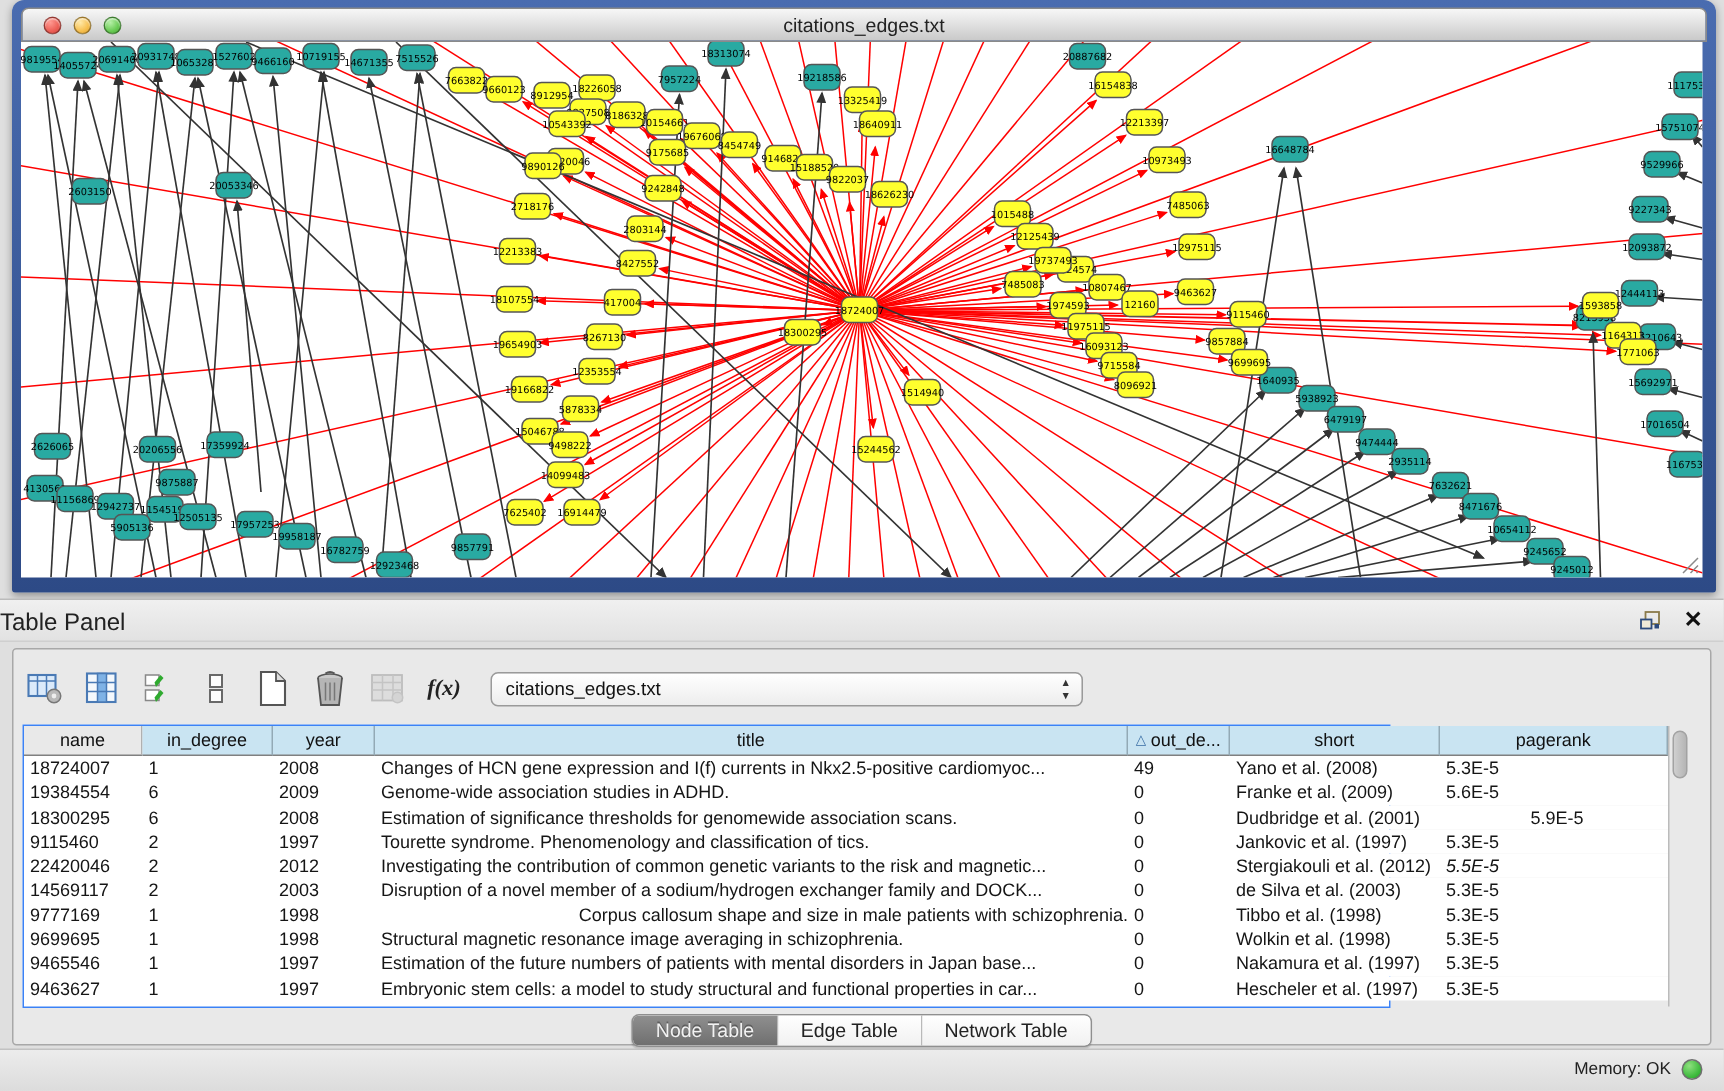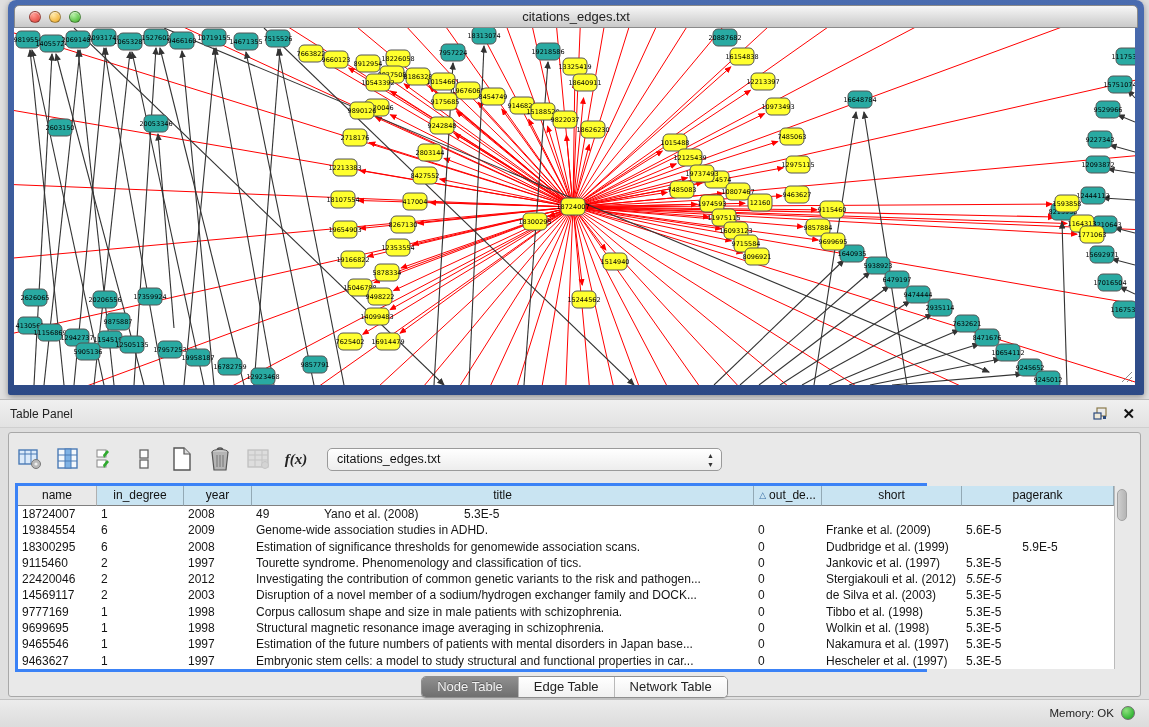--- a/index.html
+++ b/index.html
@@ -23,42 +23,42 @@
     font-size:13px; color:#222; }
   .canvas { position:absolute; left:6px; top:28px; width:1121px; height:357px;
     background:#fff; overflow:hidden; }
   .canvas svg { display:block; }
   .corner-grip { position:absolute; right:2px; bottom:2px; width:14px; height:14px; }
 
   
   .panel-title-bar { position:absolute; left:0; top:399px; width:1149px; height:29px;
     background:linear-gradient(#f0f0f0,#e2e2e2); border-top:1px solid #bbb;
     border-bottom:1px solid #cfcfcf; }
-  .panel-title { position:absolute; left:10px; top:7px; font-size:12px; color:#222; }
+  .panel-title { position:absolute; left:0; top:7px; font-size:16px; color:#222; }
   .panel-controls { position:absolute; right:14px; top:6px; display:flex; gap:14px; align-items:center; }
   .float-icon svg, .close-icon { display:block; }
   .close-icon { font-size:15px; font-weight:bold; color:#111; line-height:16px; cursor:default; }
 
   .panel-body { position:absolute; left:8px; top:432px; width:1133px; height:265px;
     background:#e9e9e9; border:1px solid #a8a8a8; border-radius:3px; }
 
   .toolbar { position:absolute; left:8px; top:8px; height:36px; display:flex;
     align-items:center; gap:12px; }
   .tool-btn { width:26px; height:26px; display:flex; align-items:center; justify-content:center; }
   .fx { font-family:"Liberation Serif", serif; font-style:italic; font-weight:bold;
     font-size:15px; color:#222; }
   .combo { position:relative; margin-left:6px; width:395px; height:23px;
     background:linear-gradient(#ffffff,#ededed); border:1px solid #9a9a9a;
     border-radius:5px; font-size:12.5px; color:#111; line-height:21px;
     padding-left:9px; }
   .combo .steppers { position:absolute; right:7px; top:2px; font-size:7px; color:#333;
     line-height:9px; text-align:center; }
 
   .tableWrap { position:absolute; left:6px; top:50px; width:912px; height:189px;
-    background:#fff; border:3px solid #3b82f6; display:flex; }
+    background:#fff; border:1px solid #3b82f6; display:flex; }
   .grid { width:1097px; }
   .thead { display:flex; height:20px; }
   .th { font-size:12px; color:#111; text-align:center; line-height:19px;
     background:#c9e4f2; border-right:1px solid #93a9b5; border-bottom:1px solid #808080;
     overflow:hidden; white-space:nowrap; }
   .th.first { background:#e9e9e9; border-right:1px solid #b0b0b0; }
   .sort-tri { display:inline-block; font-size:9px; color:#3a6ea5; margin-right:3px;
     transform:translateY(-1px); }
   .tr { display:flex; height:16.3px; background:#fff; }
   .td { font-size:12px; color:#151515; line-height:16px; padding-left:4px;
@@ -823,74 +823,75 @@
           <div class="th" style="width: 502px;"><span>title</span></div>
           <div class="th" style="width: 68px;"><span class="sort-tri">△</span><span>out_de...</span></div>
           <div class="th" style="width: 140px;"><span>short</span></div>
           <div class="th" style="width: 152px;"><span>pagerank</span></div>
         </div>
       <div id="tbody">
           <div class="tr">
             <div class="td" style="width: 79px;">18724007</div>
             <div class="td" style="width: 87px;">1</div>
             <div class="td" style="width: 68px;">2008</div>
+            <div class="td" style="width: 502px;">Changes of HCN gene expression and I(f) currents in Nkx2.5-positive cardiomyoc...</div>
             <div class="td" style="width: 68px;">49</div>
             <div class="td" style="width: 140px;">Yano et al. (2008)</div>
             <div class="td" style="width: 152px;">5.3E-5</div>
           </div>
           <div class="tr">
             <div class="td" style="width: 79px;">19384554</div>
             <div class="td" style="width: 87px;">6</div>
             <div class="td" style="width: 68px;">2009</div>
             <div class="td" style="width: 502px;">Genome-wide association studies in ADHD.</div>
             <div class="td" style="width: 68px;">0</div>
             <div class="td" style="width: 140px;">Franke et al. (2009)</div>
             <div class="td" style="width: 152px;">5.6E-5</div>
           </div>
           <div class="tr">
             <div class="td" style="width: 79px;">18300295</div>
             <div class="td" style="width: 87px;">6</div>
             <div class="td" style="width: 68px;">2008</div>
             <div class="td" style="width: 502px;">Estimation of significance thresholds for genomewide association scans.</div>
             <div class="td" style="width: 68px;">0</div>
-            <div class="td" style="width: 140px;">Dudbridge et al. (1999)</div>
+            <div class="td" style="width: 140px;">Dudbridge et al. (2001)</div>
             <div class="td" style="width: 152px; text-align: center;">5.9E-5</div>
           </div>
           <div class="tr">
             <div class="td" style="width: 79px;">9115460</div>
             <div class="td" style="width: 87px;">2</div>
             <div class="td" style="width: 68px;">1997</div>
             <div class="td" style="width: 502px;">Tourette syndrome. Phenomenology and classification of tics.</div>
             <div class="td" style="width: 68px;">0</div>
             <div class="td" style="width: 140px;">Jankovic et al. (1997)</div>
             <div class="td" style="width: 152px;">5.3E-5</div>
           </div>
           <div class="tr">
             <div class="td" style="width: 79px;">22420046</div>
             <div class="td" style="width: 87px;">2</div>
             <div class="td" style="width: 68px;">2012</div>
-            <div class="td" style="width: 502px;">Investigating the contribution of common genetic variants to the risk and pathogen...</div>
+            <div class="td" style="width: 502px;">Investigating the contribution of common genetic variants to the risk and magnetic...</div>
             <div class="td" style="width: 68px;">0</div>
             <div class="td" style="width: 140px;">Stergiakouli et al. (2012)</div>
             <div class="td" style="width: 152px; font-style: italic;">5.5E-5</div>
           </div>
           <div class="tr">
             <div class="td" style="width: 79px;">14569117</div>
             <div class="td" style="width: 87px;">2</div>
             <div class="td" style="width: 68px;">2003</div>
             <div class="td" style="width: 502px;">Disruption of a novel member of a sodium/hydrogen exchanger family and DOCK...</div>
             <div class="td" style="width: 68px;">0</div>
             <div class="td" style="width: 140px;">de Silva et al. (2003)</div>
             <div class="td" style="width: 152px;">5.3E-5</div>
           </div>
           <div class="tr">
             <div class="td" style="width: 79px;">9777169</div>
             <div class="td" style="width: 87px;">1</div>
             <div class="td" style="width: 68px;">1998</div>
-            <div class="td" style="width: 502px;">Corpus callosum shape and size in male patients with schizophrenia.</div>
+            <div class="td" style="width: 502px; text-align: right;">Corpus callosum shape and size in male patients with schizophrenia.</div>
             <div class="td" style="width: 68px;">0</div>
             <div class="td" style="width: 140px;">Tibbo et al. (1998)</div>
             <div class="td" style="width: 152px;">5.3E-5</div>
           </div>
           <div class="tr">
             <div class="td" style="width: 79px;">9699695</div>
             <div class="td" style="width: 87px;">1</div>
             <div class="td" style="width: 68px;">1998</div>
             <div class="td" style="width: 502px;">Structural magnetic resonance image averaging in schizophrenia.</div>
             <div class="td" style="width: 68px;">0</div>

